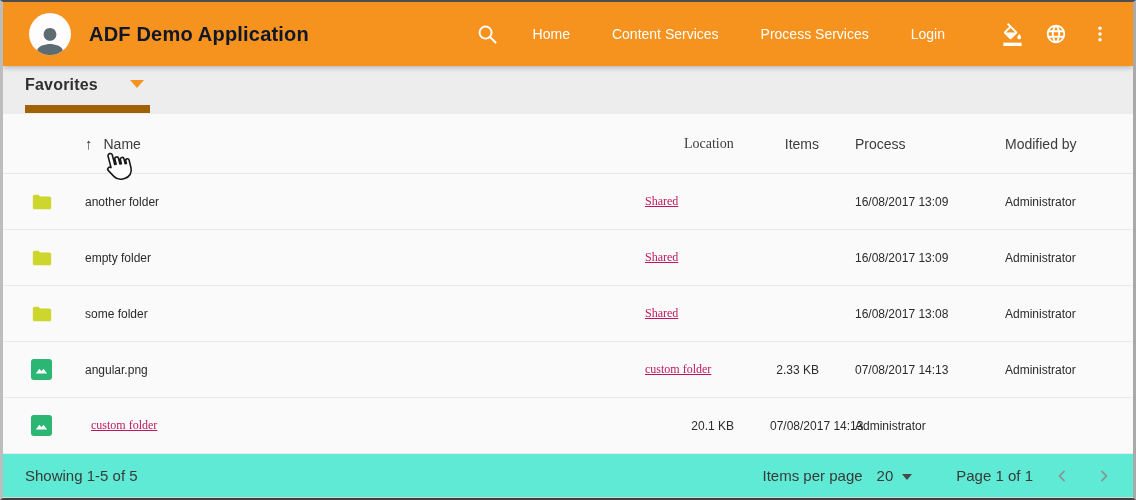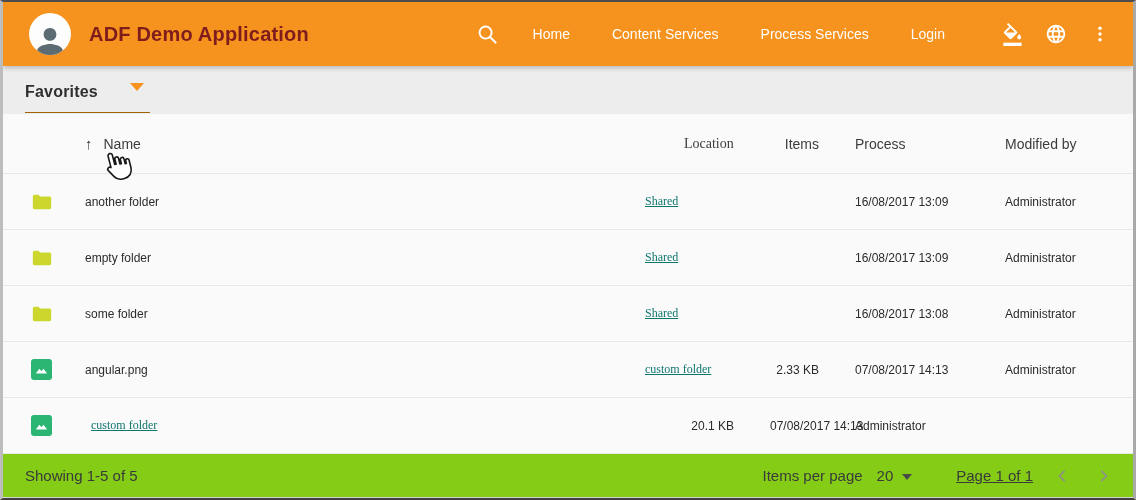--- a/index.html
+++ b/index.html
@@ -14,36 +14,36 @@
   .appbar {
     height:64px; background:#f6921e; display:flex; align-items:center;
     padding:0 20px 0 26px; position:relative; z-index:3;
     box-shadow:0 2px 5px rgba(0,0,0,.22);
   }
   .avatar {
     width:42px; height:42px; border-radius:50%; background:#fdfdfd;
     overflow:hidden; display:flex; align-items:flex-end; justify-content:center; flex:none;
   }
   .avatar svg { width:36px; height:36px; margin-bottom:-3px; }
-  .app-title { color:#7f1d1d; font-size:20px; font-weight:bold; margin-left:18px; letter-spacing:.2px; }
+  .app-title { color:#0f172a; font-size:20px; font-weight:bold; margin-left:18px; letter-spacing:.2px; }
   .bar-spacer { flex:1; }
   .bar-right { display:flex; align-items:center; }
   .icon-btn { display:flex; align-items:center; justify-content:center; width:26px; height:26px; flex:none; }
   .icon-btn svg { display:block; }
   .nav-item { color:#fff; font-size:14px; font-weight:normal; margin-left:42px; text-decoration:none; white-space:nowrap; }
   .nav-item:first-of-type { margin-left:32px; }
   .tools { display:flex; align-items:center; margin-left:36px; }
   .tools .icon-btn { margin-left:18px; }
   
   .subnav {
     height:48px; background:#ededed; display:flex; align-items:flex-end;
     padding:0 0 0 22px; position:relative; z-index:2;
   }
   .tab {
-    display:inline-flex; border-bottom:1px solid #a16207;
+    display:inline-flex; align-items:center; border-bottom:8px solid #a16207;
     padding:0 6px 11px 0; margin-bottom:1px;
   }
   .tab-label { font-size:16px; font-weight:bold; color:#2f2f2f; letter-spacing:.2px; }
   .caret-orange {
     width:0; height:0; margin-left:32px; margin-bottom:2px;
     border-left:7px solid transparent; border-right:7px solid transparent; border-top:8px solid #f6921e;
   }
   .hand-cursor { position:absolute; left:102px; top:84px; width:27px; height:32px; transform:rotate(-14deg); pointer-events:none; }
   
   .card { background:#fafafa; box-shadow:0 1px 4px rgba(0,0,0,.25); position:relative; z-index:1; }
@@ -54,39 +54,39 @@
   .thead { height:60px; border-bottom:1px solid #e7e7e7; color:#3c3c3c; font-size:14px; }
   .thead .name-cell { display:flex; align-items:center; }
   .sort-arrow { font-size:15px; margin-right:11px; color:#3c3c3c; }
   .thead .loc-cell { padding-left:45px; }
   .row { height:56px; border-bottom:1px solid #e9e9e9; font-size:12px; color:#2b2b2b; }
   .icon-cell { display:flex; align-items:center; }
   .loc-cell { padding-left:6px;font-family:Liberation Serif, serif; }
   .size-cell { text-align:right; padding-right:20px; white-space:nowrap; }
   .mod-cell { padding-left:16px; white-space:nowrap; }
   .modby-cell { padding-left:16px; white-space:nowrap; }
-  .link { color:#0f766e; text-decoration:underline; cursor:pointer; }
+  .link { color:#be185d; text-decoration:underline; cursor:pointer; }
   .folder-glyph svg { display:block; }
   .image-glyph {
     width:21px; height:21px; background:#2bb673; border-radius:3px;
     display:flex; align-items:center; justify-content:center;
   }
   .image-glyph svg { display:block; }
   
   .pager {
     height:43px; display:flex; align-items:center; justify-content:space-between;
-    padding:0 16px 0 22px; font-size:15px; color:#3a3a3a; background:#84cc16;
+    padding:0 16px 0 22px; font-size:15px; color:#3a3a3a; background:#5eead4;
   }
   .pager-right { display:flex; align-items:center; }
   .ipp-select { display:flex; align-items:center; margin-left:14px; cursor:pointer; }
   .caret-dark {
     width:0; height:0; margin-left:9px; margin-top:2px;
     border-left:5px solid transparent; border-right:5px solid transparent; border-top:6px solid #4a4a4a;
   }
-  .page-indicator { margin-left:44px;text-decoration:underline; }
+  .page-indicator { margin-left:44px; }
   .chev { display:flex; align-items:center; justify-content:center; width:26px; height:26px; margin-left:16px; }
   .chev:first-of-type { margin-left:30px; }
 </style>
 </head>
 <body>
 
 <div class="screen">
 
   <header class="appbar">
     <div class="avatar">

